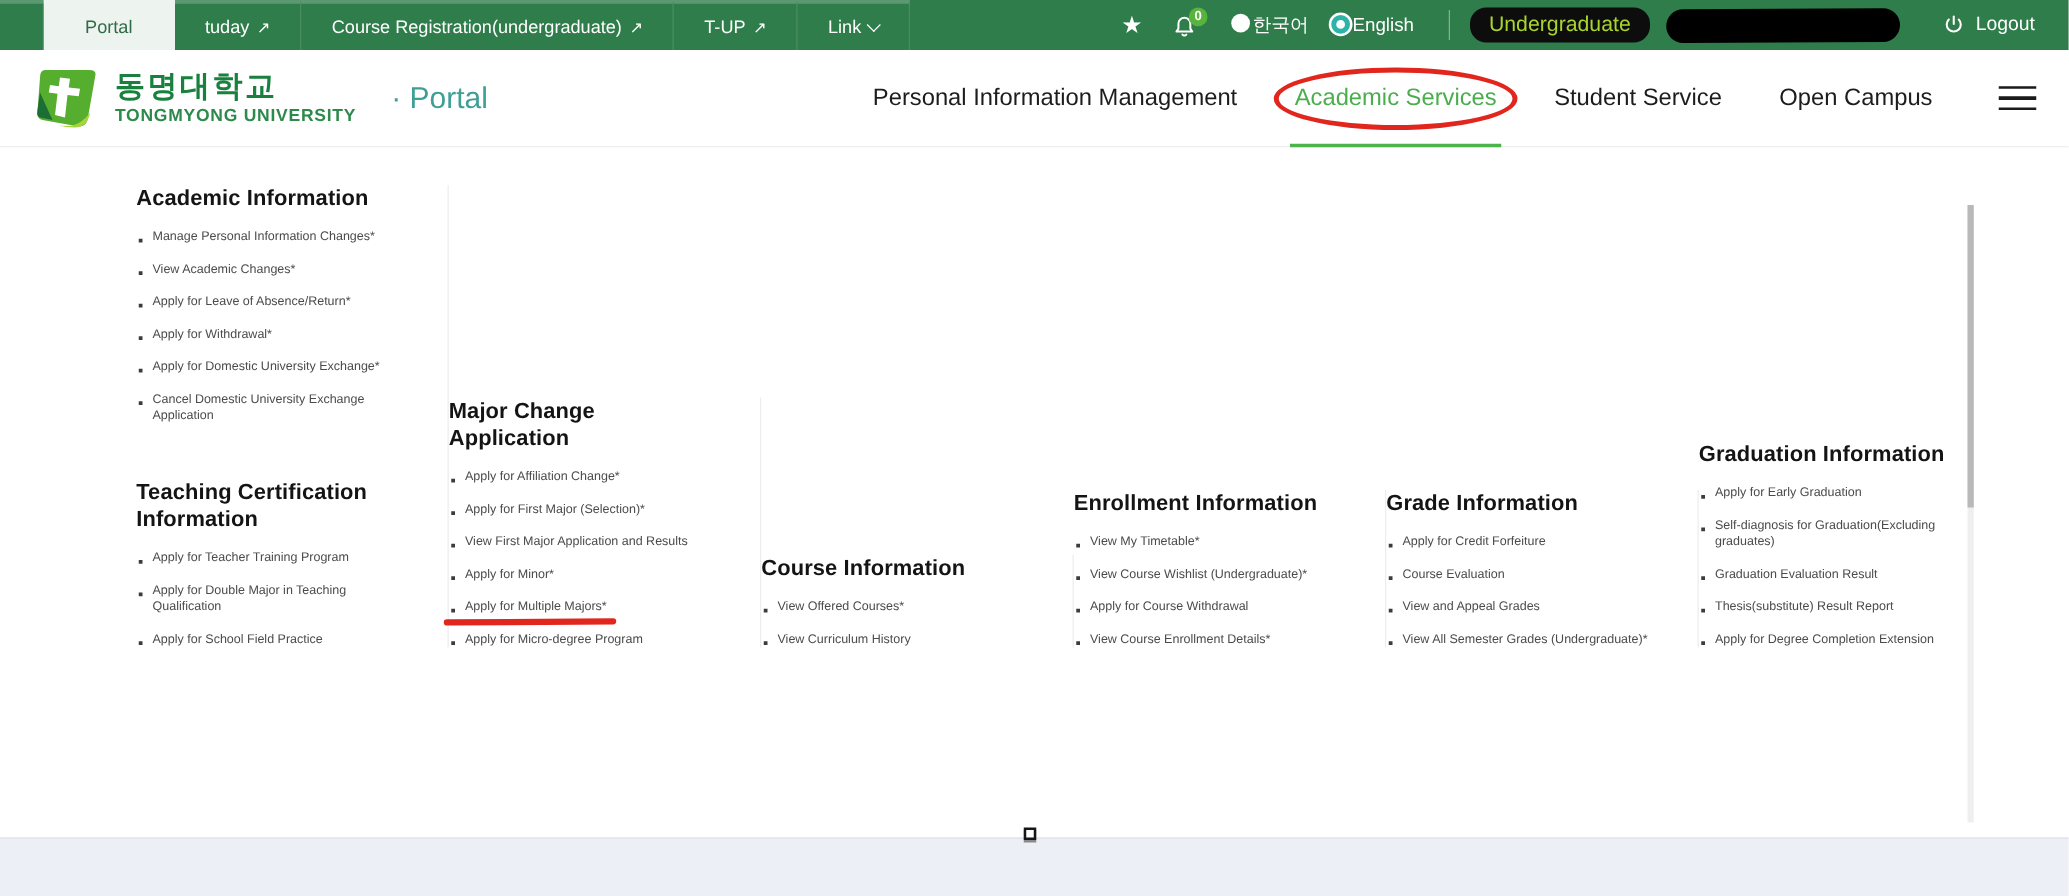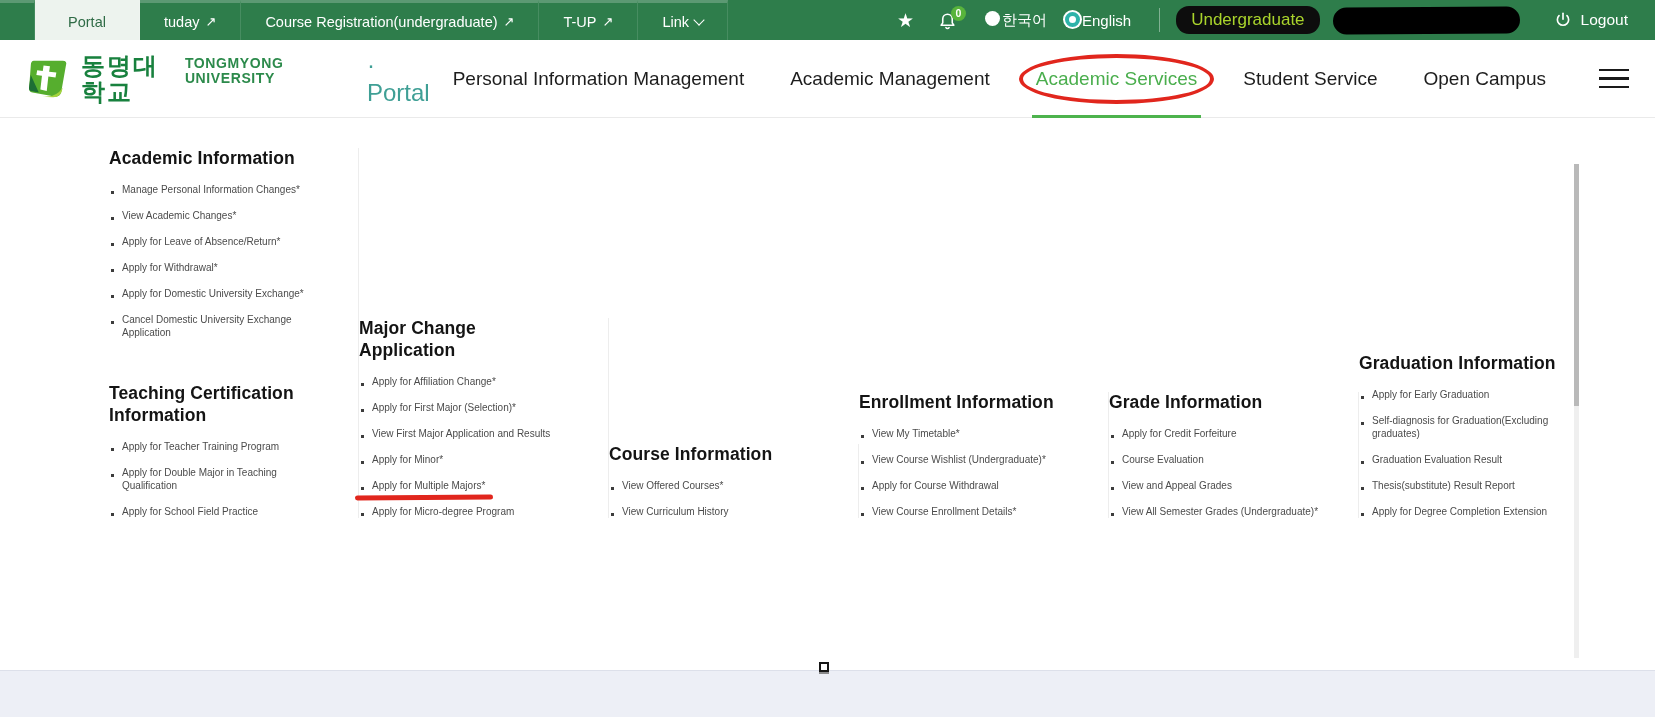--- a/index.html
+++ b/index.html
@@ -74,21 +74,21 @@
   }
   .logout { margin-left:34px; display:flex; align-items:center; gap:9px; cursor:pointer; font-size:15.5px; }
 
   
   .header {
     position:absolute; top:40px; left:0; width:1655px; height:78px;
     background:#fff; border-bottom:1px solid #eaeaea;
     display:flex; align-items:center; padding:0 26px;
   }
   .logo-block { display:flex; align-items:center; gap:12px; cursor:pointer; }
-  .logo-text { display:flex; flex-direction:row; line-height:1.05; }
+  .logo-text { display:flex; flex-direction:column; line-height:1.05; }
   .logo-kor { font-size:24px; font-weight:bold; color:var(--logo-green,#18813e); letter-spacing:2px; }
   .logo-eng { font-size:14px; font-weight:bold; color:#2c8a4b; letter-spacing:.6px; margin-top:3px; }
   .portal-suffix { font-size:24px; color:var(--portal-teal,#3f9f95); margin-left:16px; font-weight:400; }
 
   .main-nav { margin-left:auto; display:flex; align-items:stretch; height:100%; }
   .nav-item {
     position:relative; display:flex; align-items:center;
     padding:0 23px; font-size:19px; color:#1d1d1d; cursor:pointer; white-space:nowrap;
   }
   .nav-item.active .nav-label { color:var(--nav-active-green,#4aae4d); }
@@ -235,27 +235,20 @@
 
   <nav class="main-nav">
 
   <div class="nav-item">
         <span class="nav-label-wrap">
           <span class="nav-label">Personal Information Management</span>
           
         </span>
 
       </div>
-      <div class="nav-item">
-        <span class="nav-label-wrap">
-          <span class="nav-label">Academic Management</span>
-          
-        </span>
-
-      </div>
       <div class="nav-item active">
         <span class="nav-label-wrap">
           <span class="nav-label">Academic Services</span>
           <span class="red-ellipse"></span>
         </span>
         <span class="active-bar"></span>
       </div>
       <div class="nav-item">
         <span class="nav-label-wrap">
           <span class="nav-label">Student Service</span>

